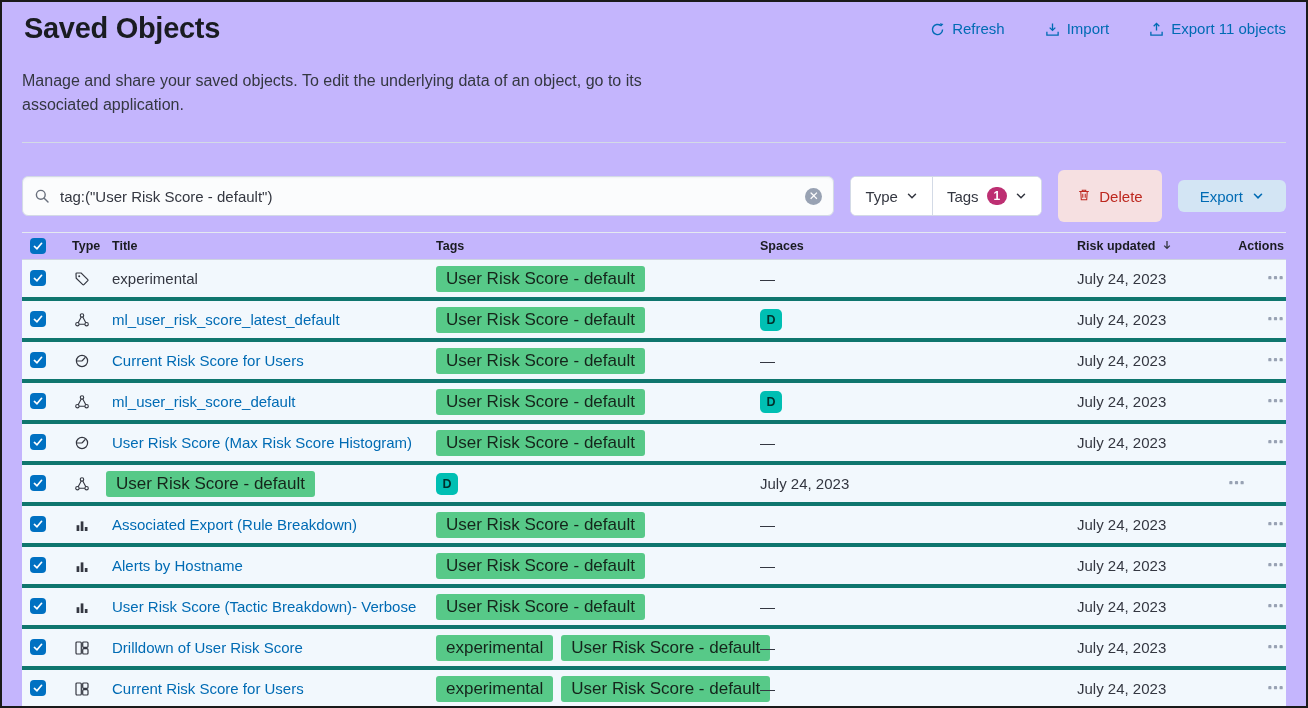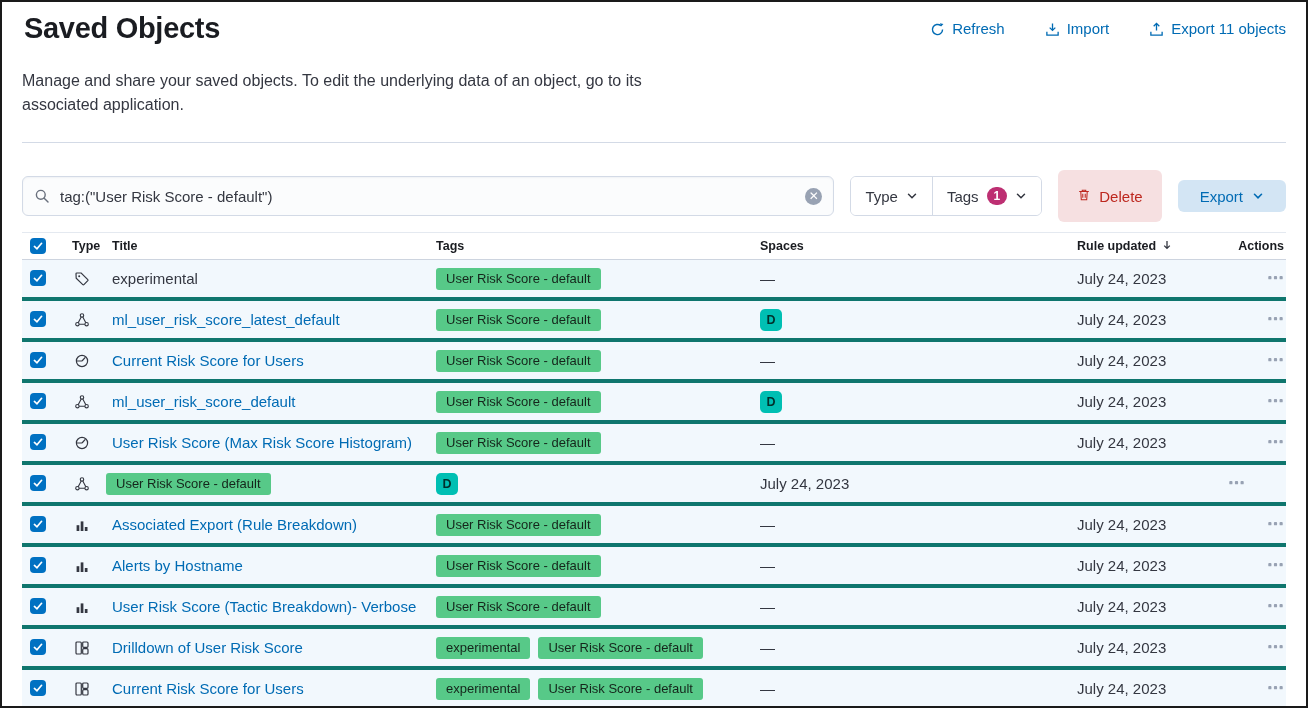--- a/index.html
+++ b/index.html
@@ -1,21 +1,21 @@
 <!DOCTYPE html>
 <html style="--link: #006bb4; --checkbox: #0071c2; --tag-badge-bg: #57c988; --space-badge-bg: #00bfb3; --tags-count-bg: #bd2f72; --danger: #bd271e; --delete-bg: #f6e0e1; --export-bg: #d3e5f4; --row-bg: #f2f8fd;"><head>
 <meta charset="utf-8">
 <style>
   * { box-sizing: border-box; }
   html, body { margin: 0; padding: 0; background: #e9e9e9; }
   body { font-family: "Liberation Sans", sans-serif; }
 
   .frame {
     width: 1308px; height: 708px;
-    background: #ffffff;
+    background: #c4b5fd;
     border: 2px solid #1a1a1a;
     overflow: hidden;
     position: relative;
   }
   .inner { padding: 8px 20px 0 20px; }
 
   
   .top-row { display: flex; justify-content: space-between; align-items: flex-start; }
   h1.page-title {
     margin: 2px 0 0 2px;
@@ -118,21 +118,21 @@
   }
   .type-cell, .th-type { display: flex; justify-content: center; }
   .th-type { justify-content: flex-start; padding-left: 14px; }
   .type-cell svg { display: block; }
   .title-text { color: #343741; white-space: nowrap; overflow: hidden; text-overflow: ellipsis; }
   .title-text.link { color: var(--link, #006bb4); cursor: pointer; }
   .tags-cell { display: flex; align-items: center; }
   .tag-badge {
     display: inline-block; margin-right: 8px;
     background: var(--tag-badge-bg, #57c988); color: #15251b;
-    font-size: 13px; line-height: 1; padding: 4.5px 10px; border-radius: 3px;
+    font-size: 17px; line-height: 1; padding: 4.5px 10px; border-radius: 3px;
     white-space: nowrap;
   }
   .space-badge {
     width: 22px; height: 22px; border-radius: 5px;
     background: var(--space-badge-bg, #00bfb3); color: #00312c;
     display: inline-flex; align-items: center; justify-content: center;
     font-size: 12.5px; font-weight: 700;
   }
   .dash { color: #343741; font-size: 15px; }
   .updated-cell { color: #343741; }
@@ -238,21 +238,21 @@
         <div class="cell"><span class="checkbox">
               <svg viewBox="0 0 16 16" width="12" height="12">
                 <path d="M3.2 8.6 6.6 11.8 12.8 4.4" fill="none" stroke="#fff" stroke-width="2.2" stroke-linecap="round"></path>
               </svg>
             </span></div>
         <div class="cell th-type">Type</div>
         <div class="cell th-title">Title</div>
         <div class="cell">Tags</div>
         <div class="cell">Spaces</div>
         <div class="cell"><span class="th-updated">
-              <span>Rule updated</span>
+              <span>Risk updated</span>
               <span><svg viewBox="0 0 12 12" width="12" height="12">
                   <path d="M6 2v7.3M3.2 6.6 6 9.4l2.8-2.8" fill="none" stroke="#343741" stroke-width="1.3"></path>
                 </svg></span>
             </span></div>
         <div class="cell th-actions">Actions</div>
       </div>
       <div class="tbody">
   <div class="trow">
     <div class="cell"><span class="checkbox">
                 <svg viewBox="0 0 16 16" width="12" height="12">

